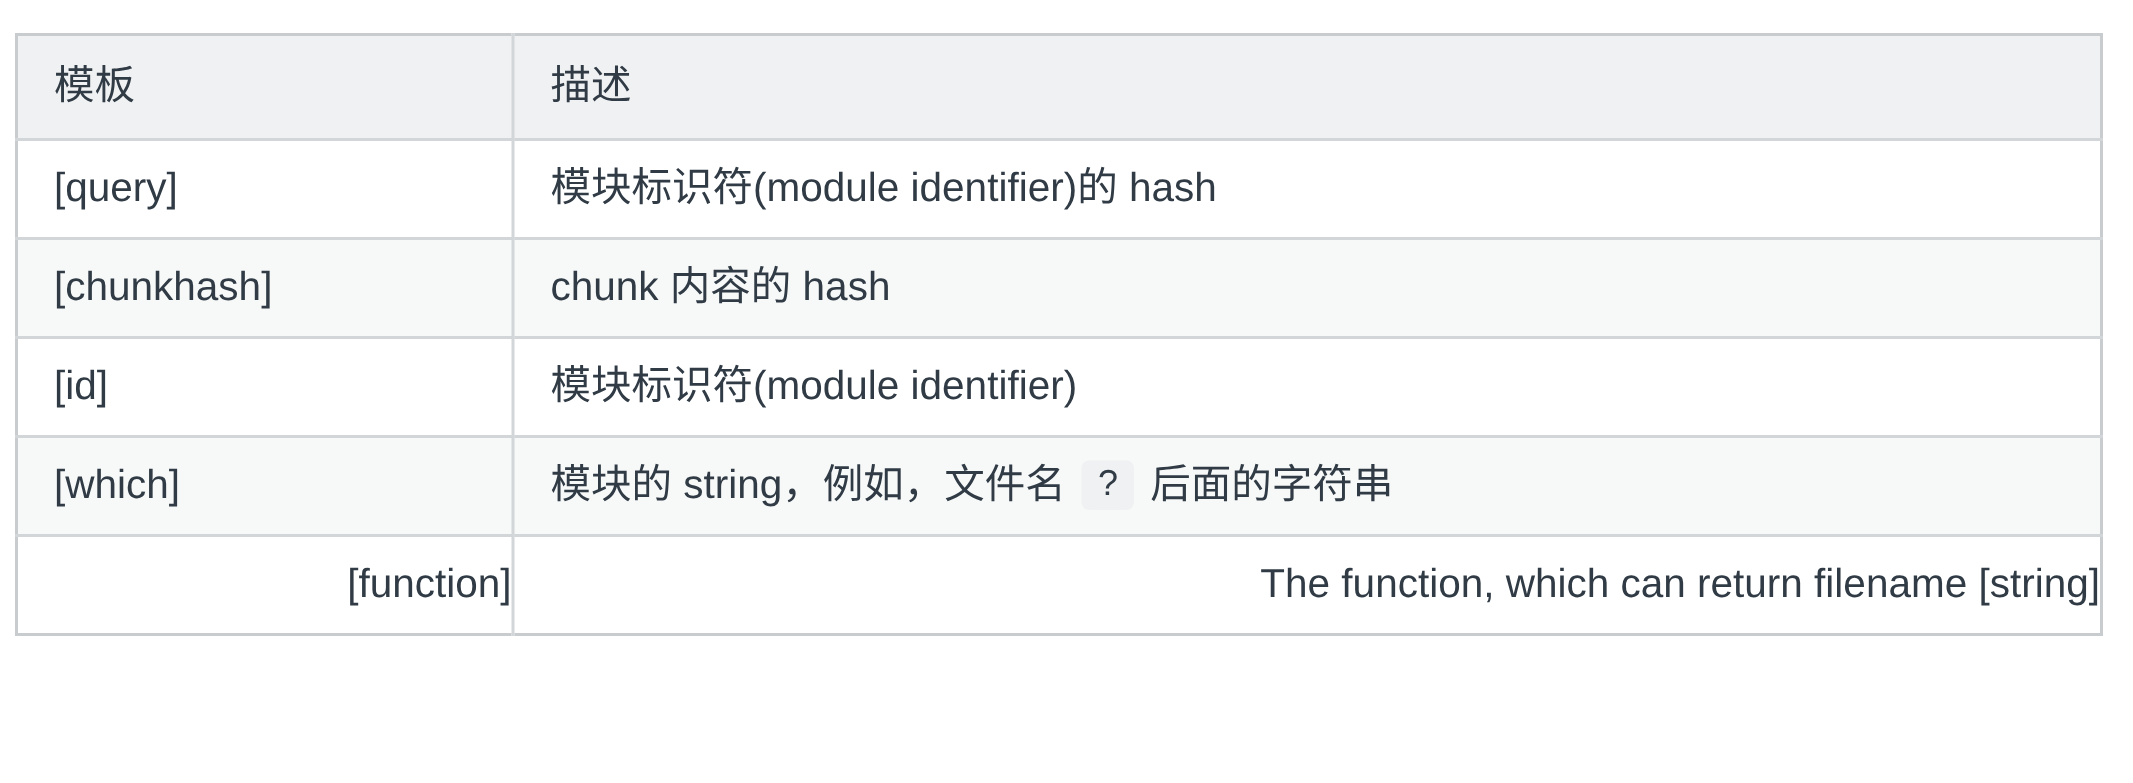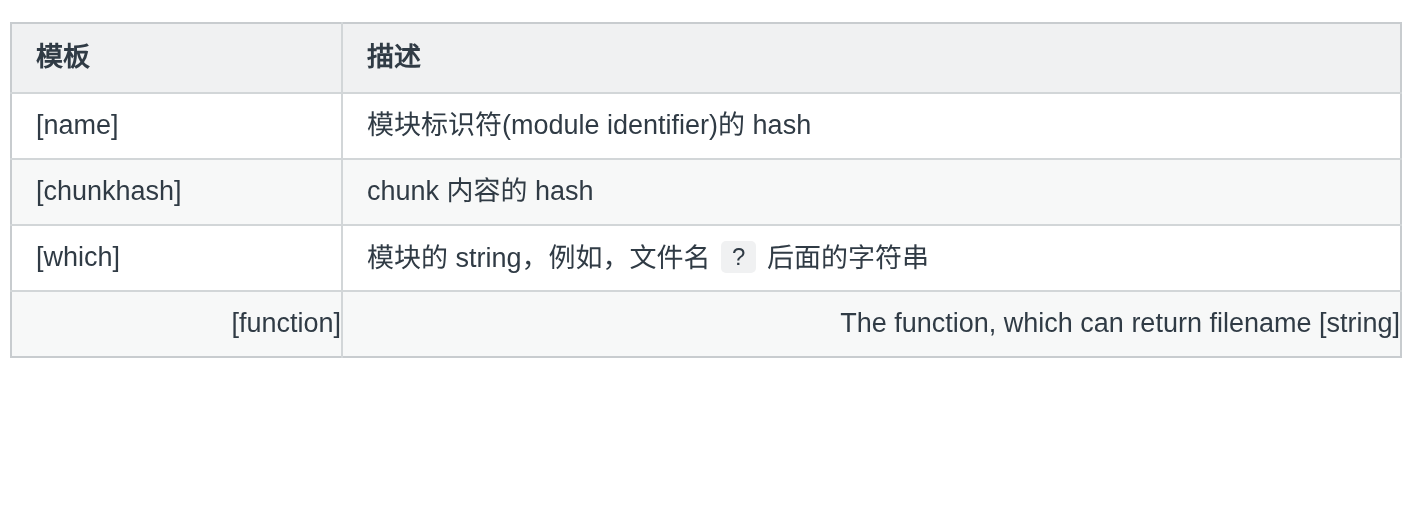--- a/index.html
+++ b/index.html
@@ -54,21 +54,21 @@
     border-right: none;
   }
 
   table.tpl-table tbody tr:last-child td {
     border-bottom: none;
     text-align: right;
   }
 
   table.tpl-table thead th {
     background: #f0f1f2;
-    font-weight: 700;
+    font-weight: 400;
     height: 68px;
     border-bottom: 2px solid #d2d6d8;
   }
 
   table.tpl-table tbody tr:nth-child(odd) td {
     background: #ffffff;
   }
   table.tpl-table tbody tr:nth-child(even) td {
     background: #f7f8f8;
   }
@@ -99,26 +99,30 @@
       <col class="col-description">
     </colgroup>
     <thead>
       <tr>
         <th>模板</th>
         <th>描述</th>
       </tr>
     </thead>
     <tbody>
         <tr>
-          <td>[name]</td>
+          <td>[query]</td>
           <td>模块标识符(module identifier)的 hash</td>
         </tr>
         <tr>
           <td>[chunkhash]</td>
           <td>chunk 内容的 hash</td>
+        </tr>
+        <tr>
+          <td>[id]</td>
+          <td>模块标识符(module identifier)</td>
         </tr>
         <tr>
           <td>[which]</td>
           <td><span class="desc-seg">模块的 string，例如，文件名 </span><span class="code-chip">?</span><span class="desc-seg"> 后面的字符串</span></td>
         </tr>
         <tr>
           <td>[function]</td>
           <td>The function, which can return filename [string]</td>
         </tr>
       </tbody>

